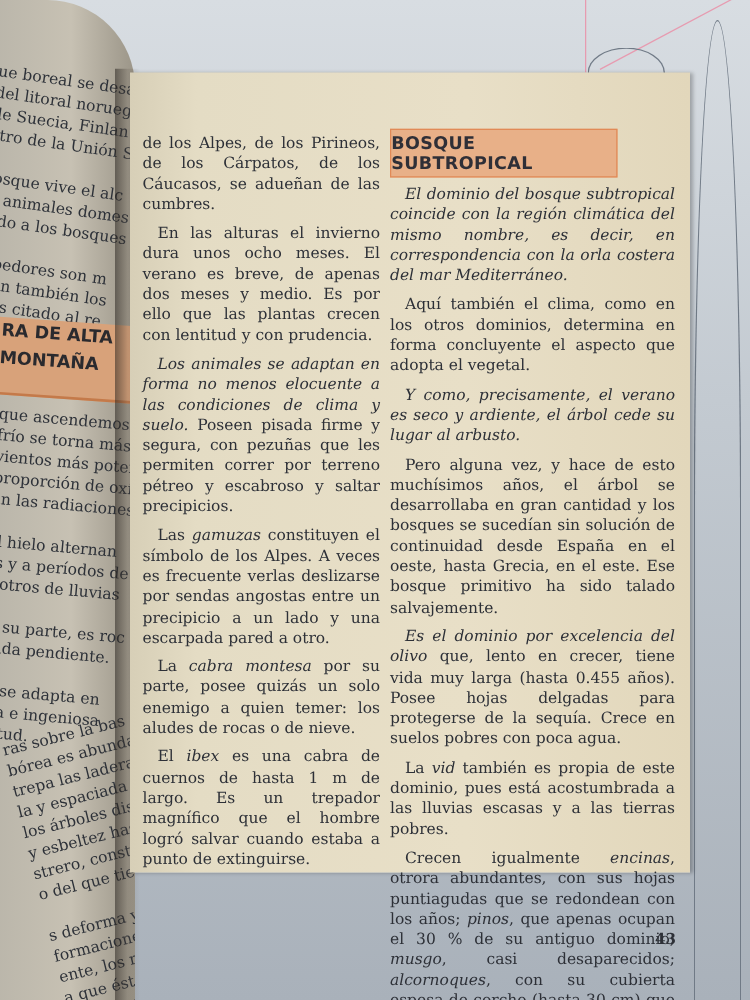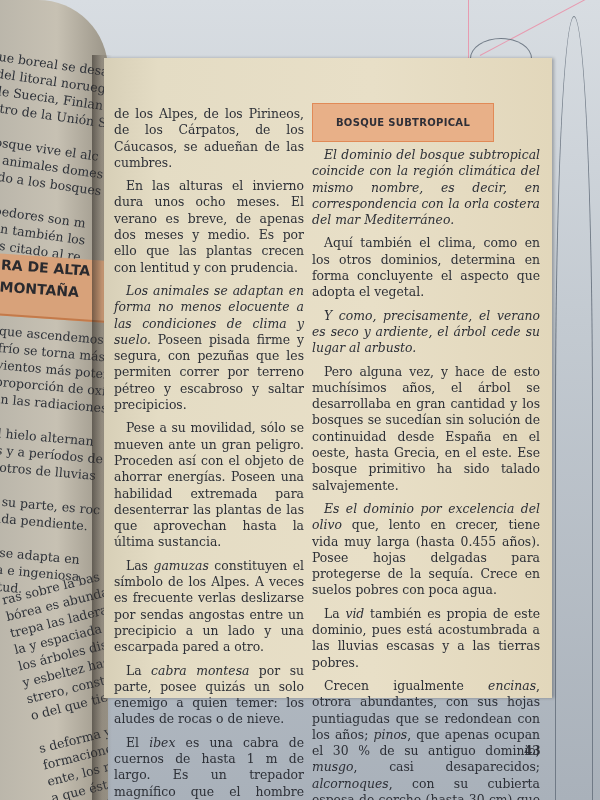--- a/index.html
+++ b/index.html
@@ -46,21 +46,21 @@
   .col-left { left:10px; width:190px; }
   .col-right { left:208px; width:228px; top:89px; }
   .col p { margin:0 0 7px 0; text-indent:12px; }
   .col p.cont { text-indent:0; }
   .col i { font-style:italic; }
   .heading-box {
     position:absolute; left:208px; top:45px; width:180px; height:37px;
     background:#e8b088; border:1px solid #e18a57;
     display:flex; align-items:center; justify-content:center;
   }
-  .heading-box span { font-family:"DejaVu Sans", sans-serif; font-weight:bold; font-size:10px; color:#2f2f37; letter-spacing:.3px; }
+  .heading-box span { font-family:"DejaVu Sans", sans-serif; font-weight:bold; font-size:14px; color:#2f2f37; letter-spacing:.3px; }
   .page-number { position:absolute; left:420px; top:686px; font-size:12px; font-weight:bold; color:#2d3037;text-align:center; }
 </style>
 </head>
 <body>
 
 <div class="backdrop"></div>
 <div class="pink-vline" style="left:468px;top:0;height:58px;"></div>
 <div class="pink-line" style="left:480px;top:55px;width:120px;transform:rotate(-28deg);"></div>
 <div class="sketch-line" style="left:470px;top:38px;width:60px;height:40px;"></div>
 <div class="sketch-line" style="left:555px;top:16px;width:36px;height:800px;"></div>
@@ -120,21 +120,20 @@
       <div>Entonces las ra</div>
     </div>
 </div>
 <div class="spine-shadow"></div>
 
 <div class="right-page">
   <div class="col col-left">
     <p class="cont">de los Alpes, de los Pirineos, de los Cárpatos, de los Cáucasos, se adueñan de las cumbres.</p>
     <p>En las alturas el invierno dura unos ocho meses. El verano es breve, de apenas dos meses y medio. Es por ello que las plantas crecen con lentitud y con prudencia.</p>
     <p><i>Los animales se adaptan en forma no menos elocuente a las condiciones de clima y suelo.</i><span> Poseen pisada firme y segura, con pezuñas que les permiten correr por terreno pétreo y escabroso y saltar precipicios.</span></p>
-    <p>Pese a su movilidad, sólo se mueven ante un gran peligro. Proceden así con el objeto de ahorrar energías. Poseen una habilidad extremada para desenterrar las plantas de las que aprovechan hasta la última sustancia.</p>
     <p><span>Las </span><i>gamuzas</i><span> constituyen el símbolo de los Alpes. A veces es frecuente verlas deslizarse por sendas angostas entre un precipicio a un lado y una escarpada pared a otro.</span></p>
     <p><span>La </span><i>cabra montesa</i><span> por su parte, posee quizás un solo enemigo a quien temer: los aludes de rocas o de nieve.</span></p>
     <p><span>El </span><i>ibex</i><span> es una cabra de cuernos de hasta 1 m de largo. Es un trepador magnífico que el hombre logró salvar cuando estaba a punto de extinguirse.</span></p>
 
   </div>
 
   <div class="heading-box">
     <span>BOSQUE SUBTROPICAL</span>
   </div>
 

